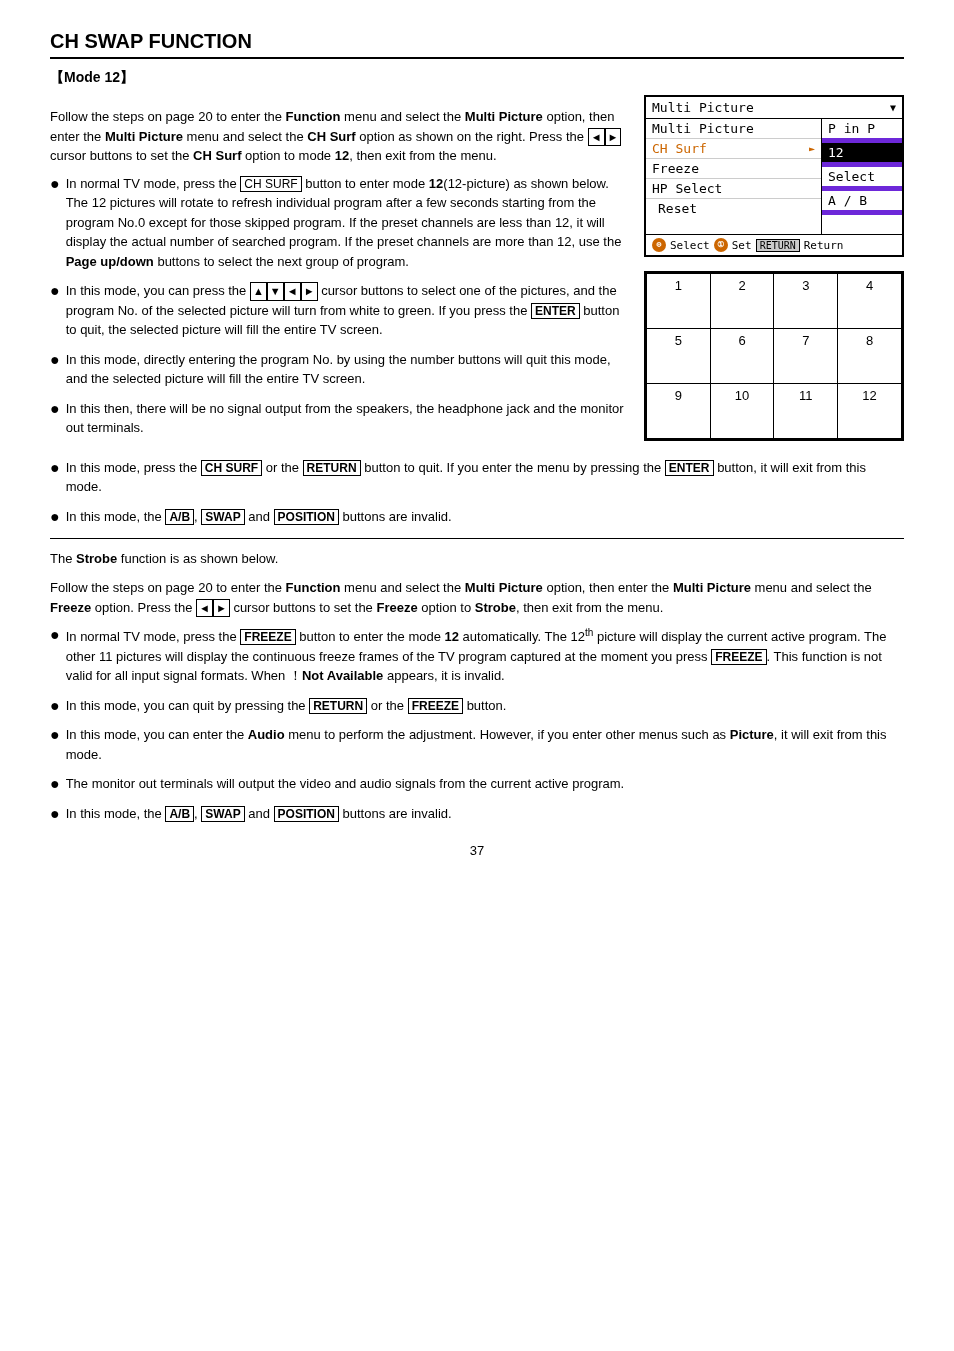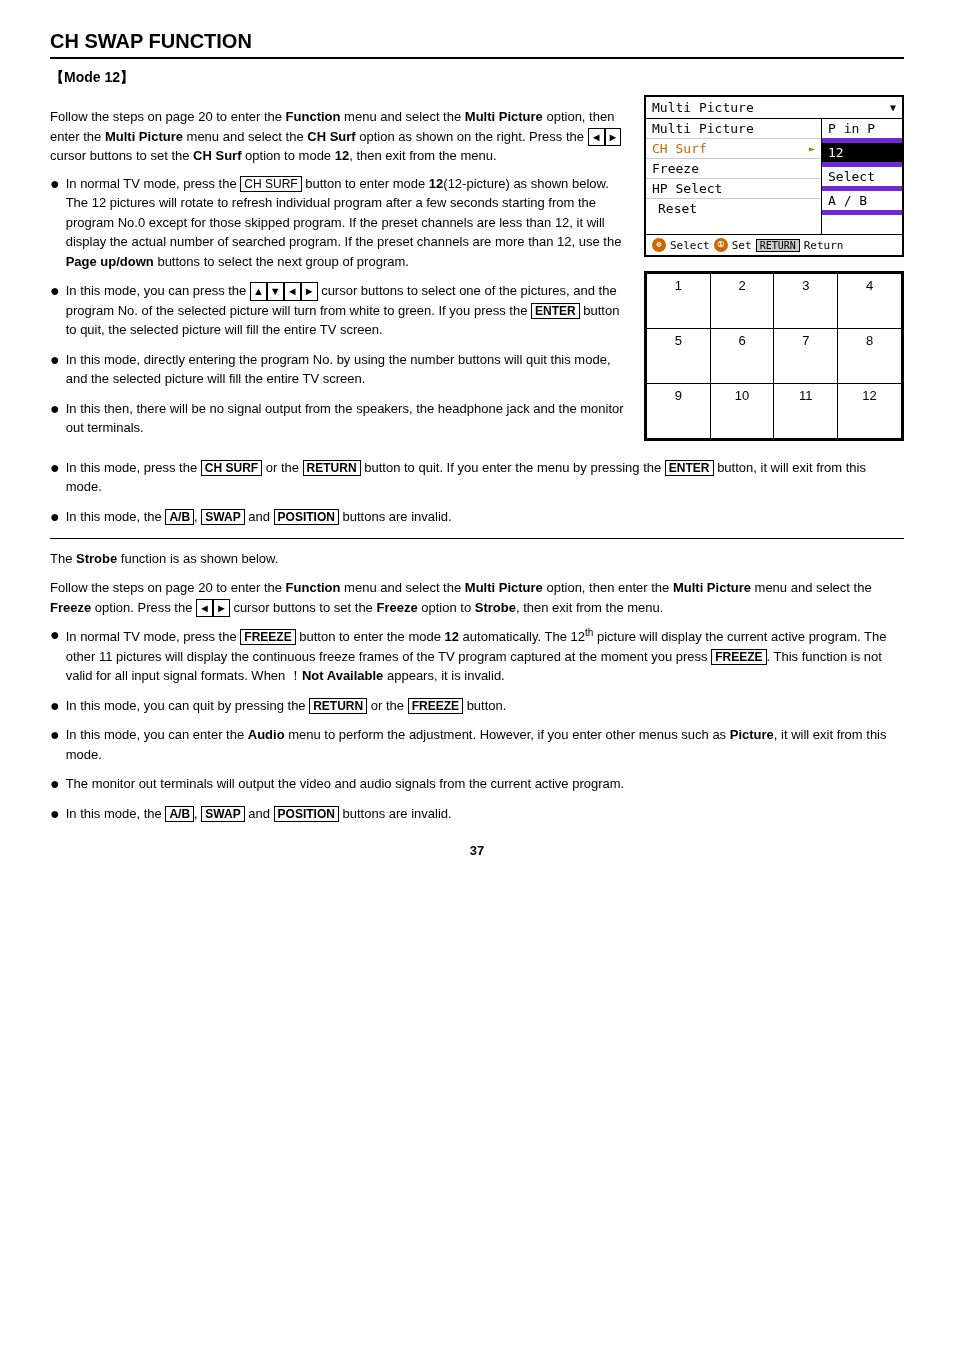--- a/index.html
+++ b/index.html
@@ -189,21 +189,20 @@
 
     .strobe-heading {
       font-size: 13px;
       margin-bottom: 12px;
     }
 
     .page-number {
       text-align: center;
       margin-top: 20px;
       font-size: 13px;
-      font-weight: bold;
     }
 
     .cursor-btn {
       border: 1px solid #000;
       padding: 0 2px;
       font-size: 11px;
       display: inline-block;
     }
 
     .right-column {

